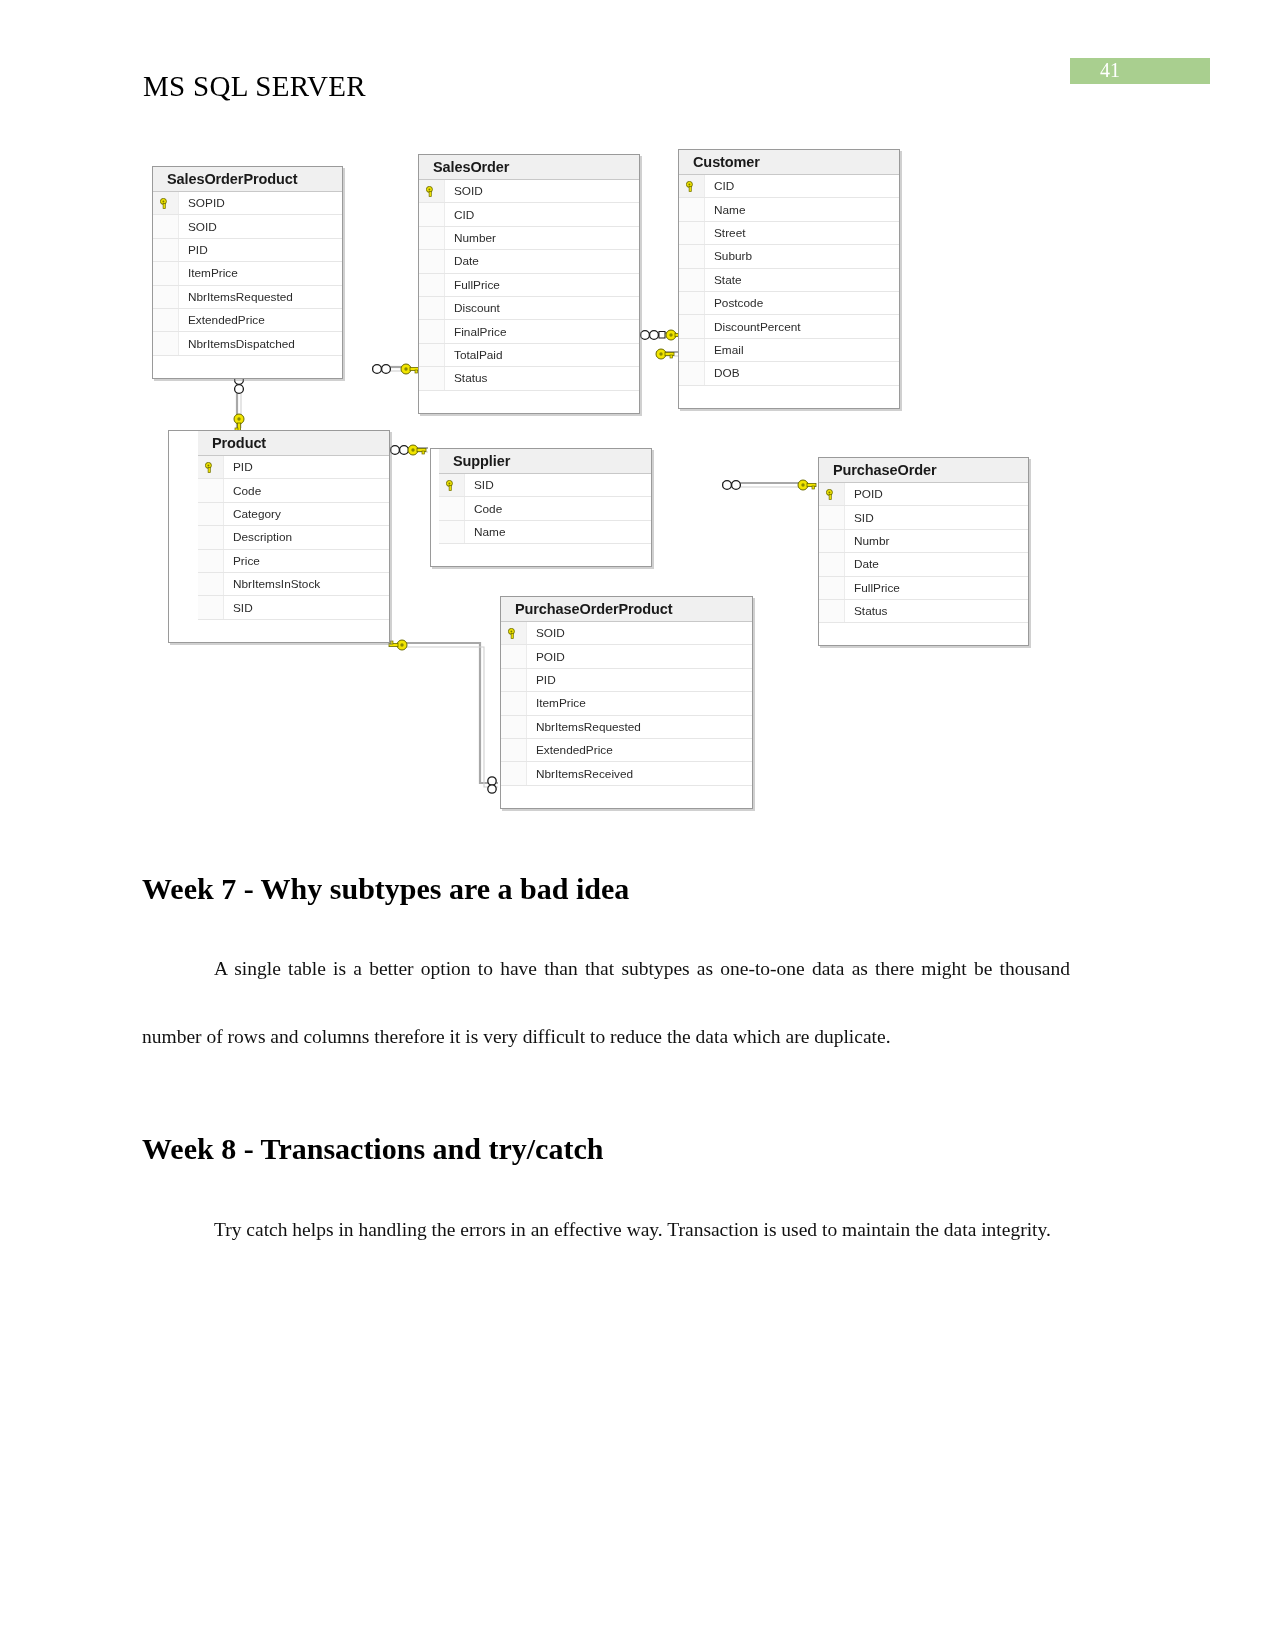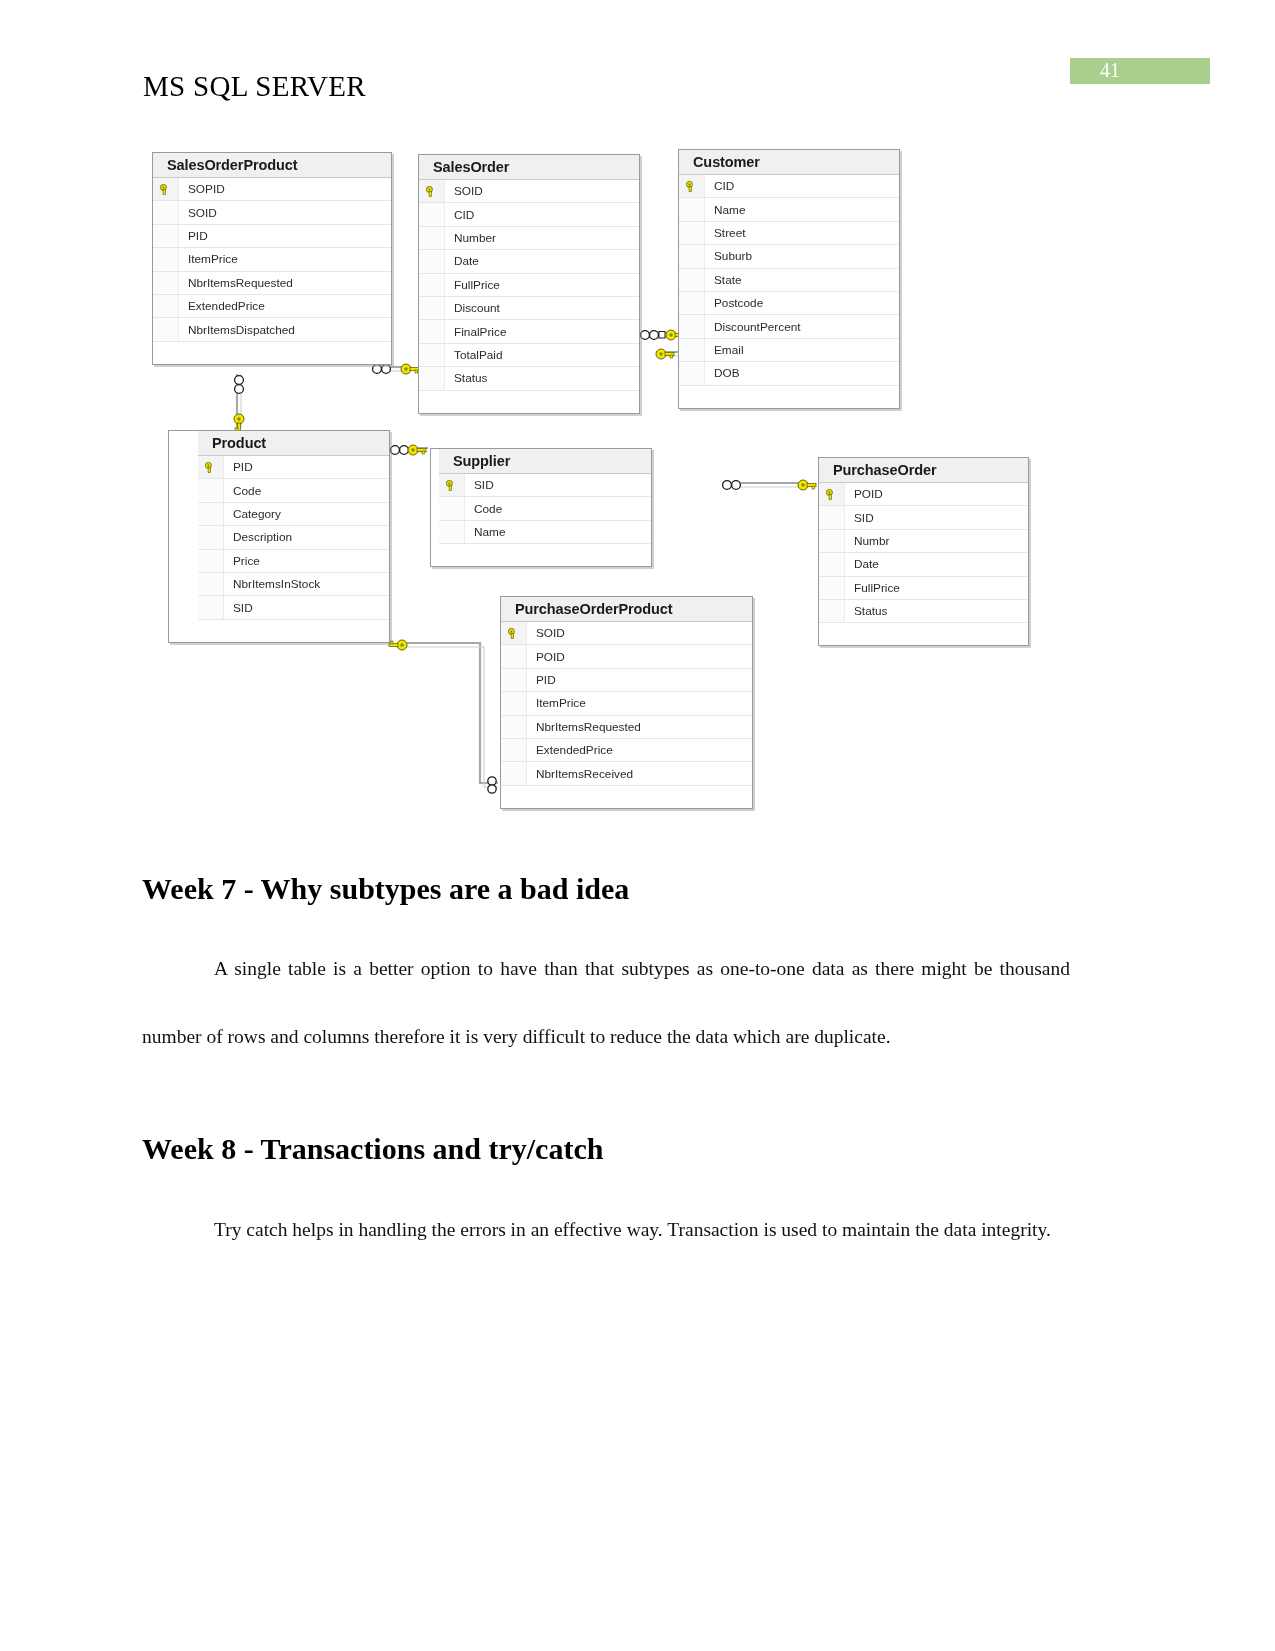--- a/index.html
+++ b/index.html
@@ -177,21 +177,21 @@
       <polyline points="262,503 340,503 340,643 358,643" fill="none" stroke="#a8a8a8" stroke-width="2.2"></polyline>
       <polyline points="262,507 344,507 344,647 358,647" fill="none" stroke="#cfcfcf" stroke-width="1.1"></polyline>
       <circle cx="352" cy="641" r="4.2" fill="#fff" stroke="#1b1b1b" stroke-width="1.3"></circle>
       <circle cx="352" cy="649" r="4.2" fill="#fff" stroke="#1b1b1b" stroke-width="1.3"></circle>
       <g transform="translate(262,505) rotate(180)">
           <use href="#keyg" x="0" y="0"></use>
         </g>
     </g>
   </svg>
 
-  <div class="er-table" style="left:12px; top:12px; width:240px;">
+  <div class="er-table" style="left:12px; top:26px; width:191px;">
     <div class="tbl-header">SalesOrderProduct</div>
     <div class="tbl-body">
       <div class="er-row pk">
         <div class="gutter">
           <svg class="key-glyph" width="11" height="11" viewBox="0 0 11 11">
               <circle cx="3.4" cy="3.4" r="3" fill="#f2e500" stroke="#6a6a00" stroke-width="0.9"></circle>
               <circle cx="3.4" cy="3.4" r="1" fill="#7a7a00"></circle>
               <rect x="3.1" y="5.4" width="2.2" height="5.2" fill="#f2e500" stroke="#6a6a00" stroke-width="0.7"></rect>
             </svg>
         </div>

